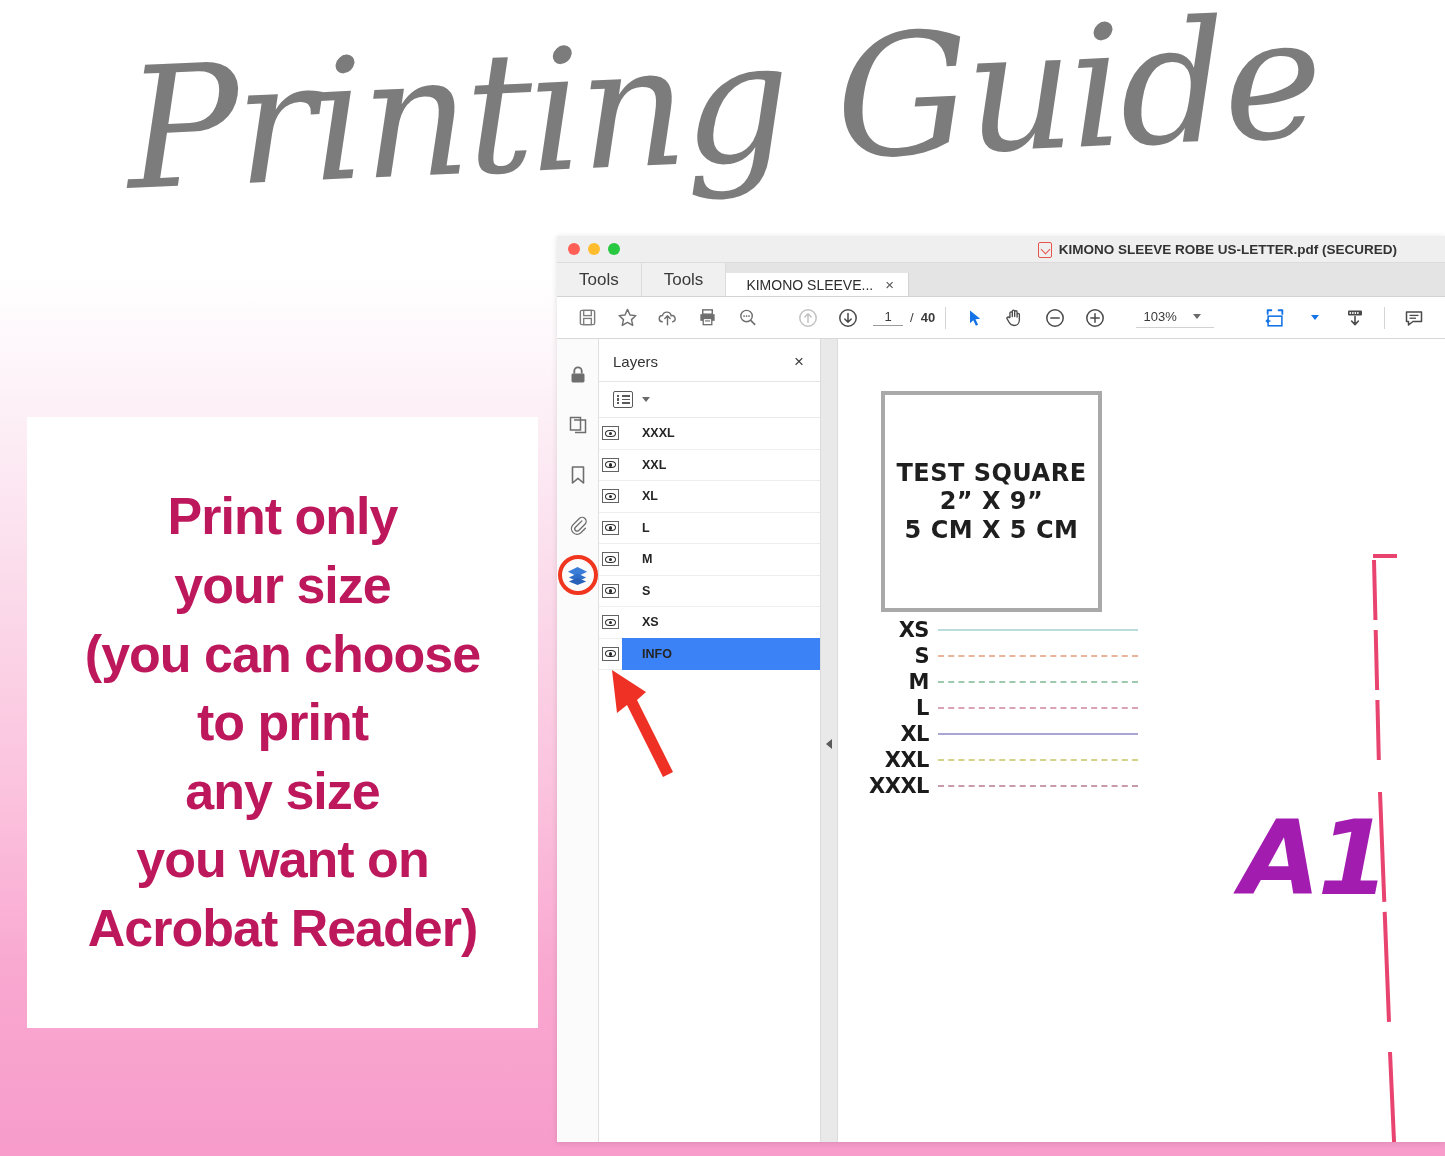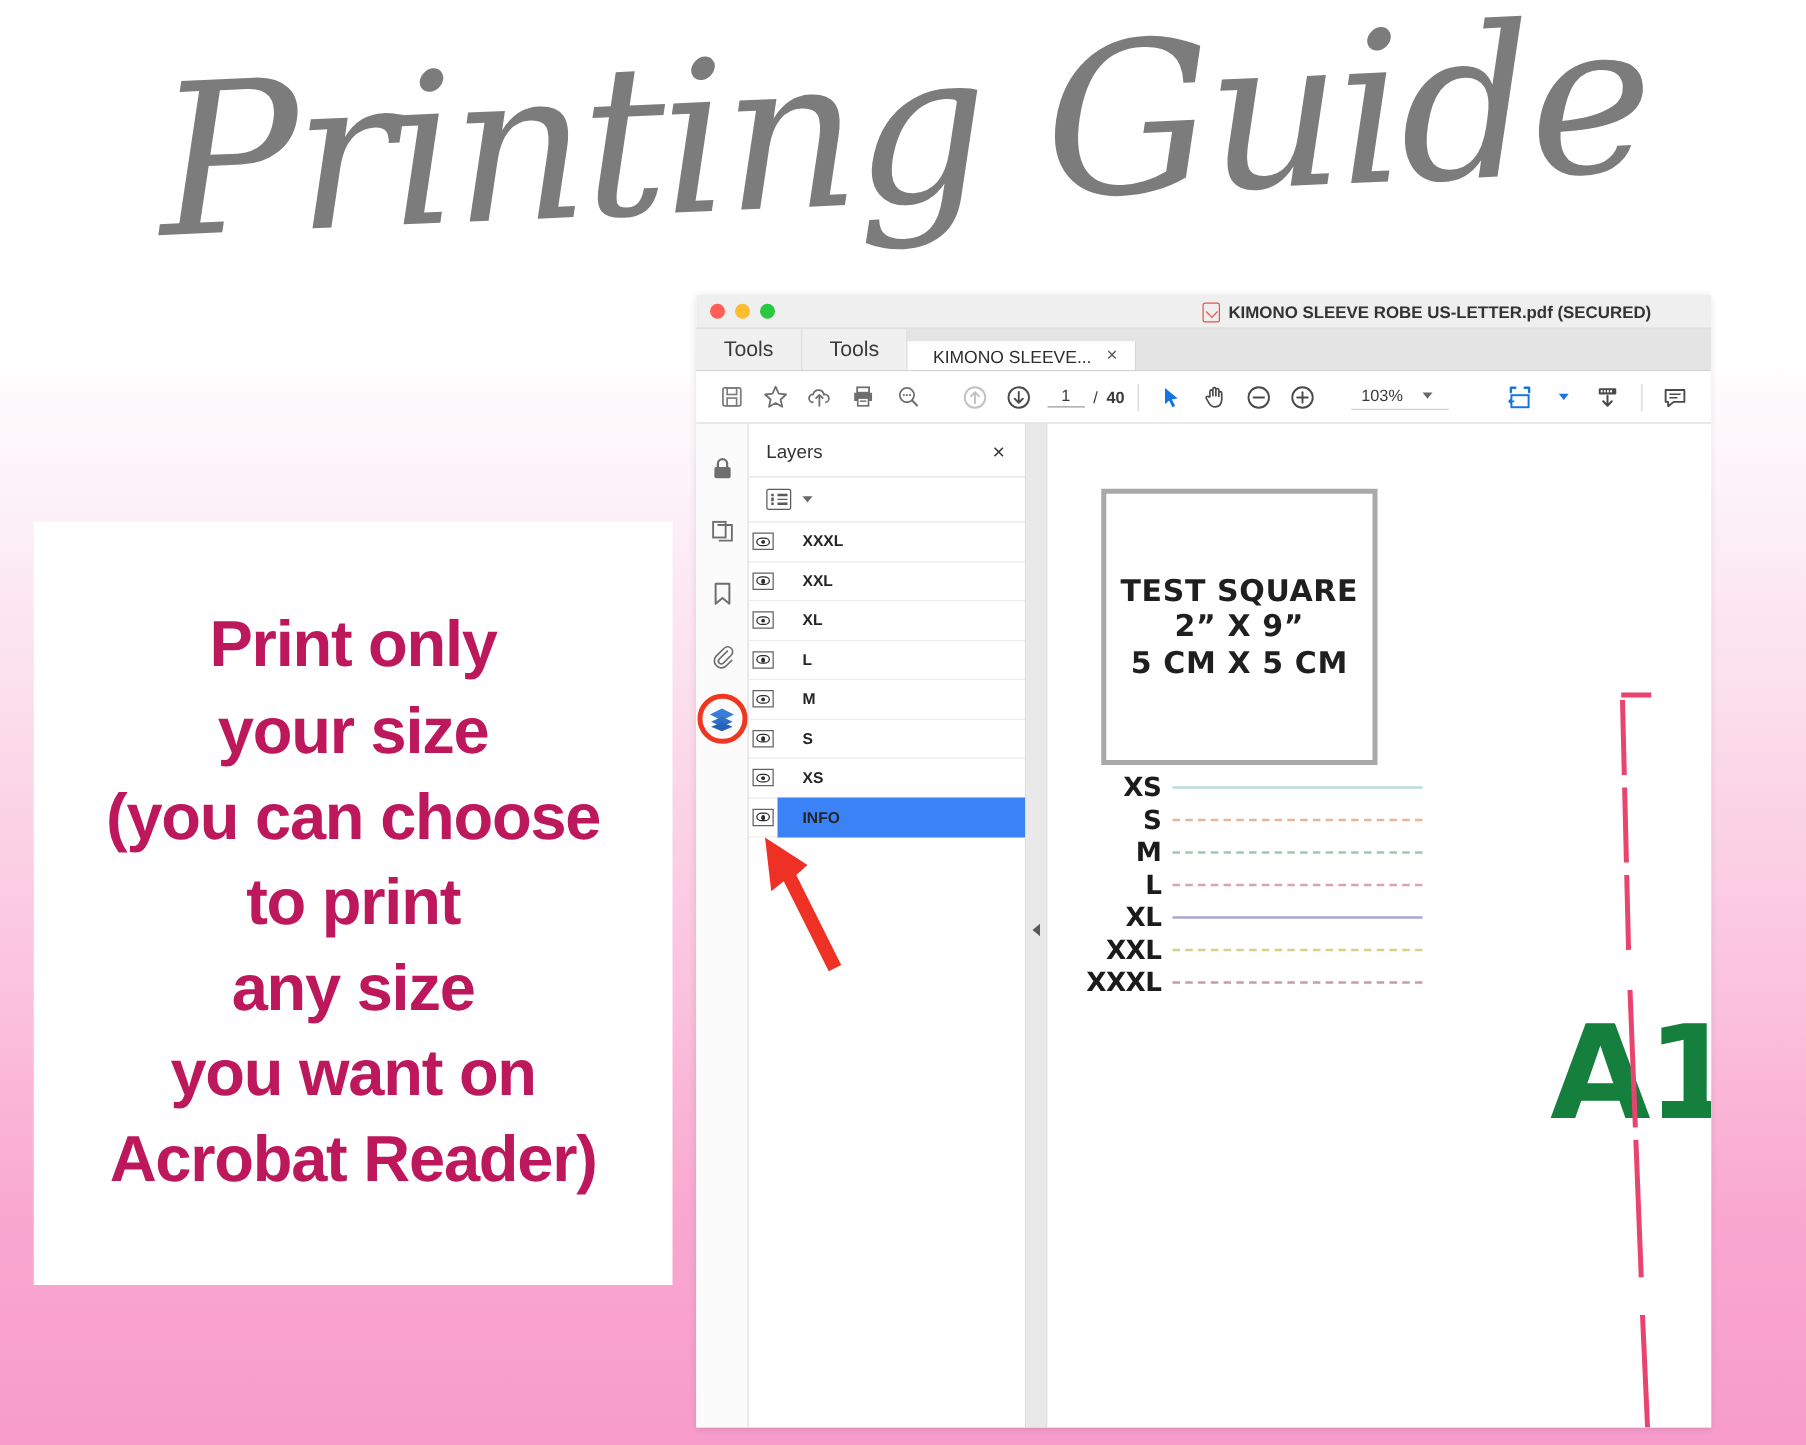--- a/index.html
+++ b/index.html
@@ -51,21 +51,21 @@
     color: #be185d;
     text-align: center;
     letter-spacing: -1px;
     white-space: pre-line;
   }
 
   
   .acrobat-window {
     position: absolute;
     left: 557px; top: 236px;
-    width: 812px; height: 906px;
+    width: 888px; height: 906px;
     background: #ffffff;
     box-shadow: 0 1px 6px rgba(0,0,0,0.12);
     overflow: hidden;
   }
 
   .titlebar {
     height: 27px;
     background: #efefef;
     border-bottom: 1px solid #dcdcdc;
     display: flex;
@@ -316,23 +316,24 @@
     padding-right: 9px;
   }
   .legend-line { flex: 1; height: 0; border-top-width: 2px; border-top-style: solid; }
 
   .watermark {
     position: absolute;
     left: 402px; top: 458px;
     font-family: "DejaVu Sans", sans-serif;
     font-weight: bold;
     font-size: 104px;
-    color: #15803d;
+    color: #a21caf;
     letter-spacing: -3px;
     user-select: none;
+    font-style: italic;
   }
   .pattern-line {
     position: absolute;
     right: 38px; top: 213px;
     width: 40px; height: 700px;
   }
 </style>
 </head>
 <body>
 

